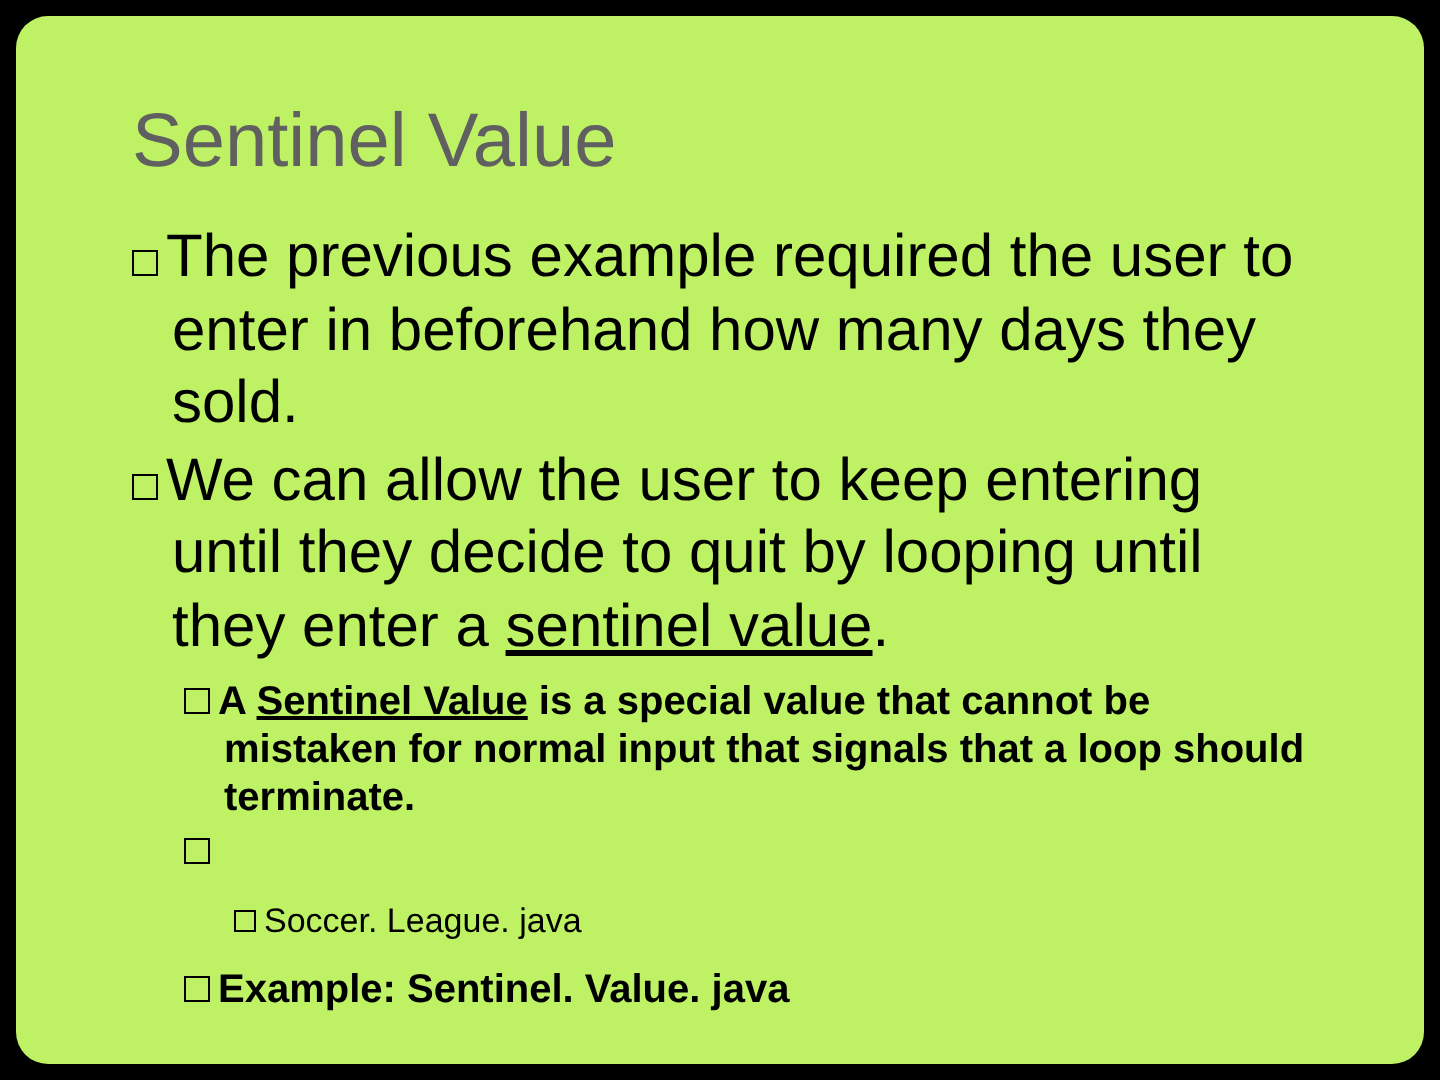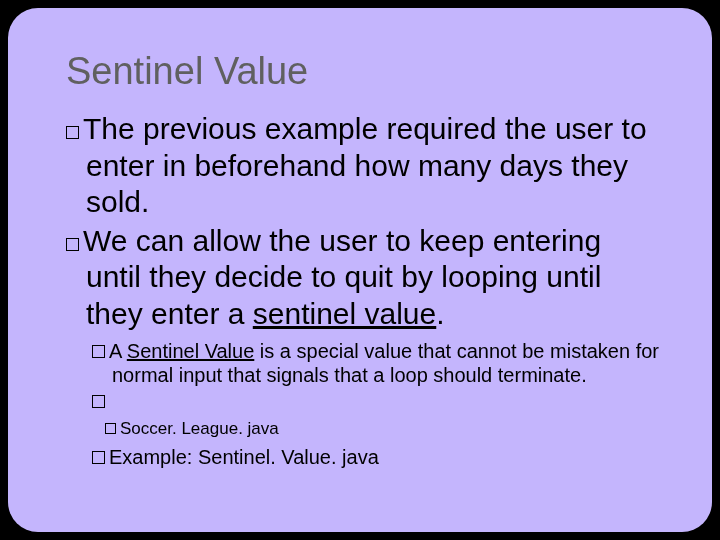--- a/index.html
+++ b/index.html
@@ -10,22 +10,22 @@
     height: 540px;
     font-family: Arial, Helvetica, sans-serif;
     position: relative;
   }
   .slide {
     position: absolute;
     top: 8px;
     left: 8px;
     right: 8px;
     bottom: 8px;
-    background: #c4b5fd;
-    border-radius: 30px;
+    background: #bef264;
+    border-radius: 16px;
     padding: 42px 48px 30px 58px;
     box-sizing: border-box;
   }
   .title {
     font-size: 38px;
     color: #606060;
     font-weight: 400;
     margin: 0 0 18px 0;
     letter-spacing: 0px;
   }
@@ -41,31 +41,32 @@
     padding-left: 26px;
     margin-top: 6px;
   }
   .lvl2 {
     font-size: 20px;
     color: #000;
     line-height: 1.22;
     margin: 0 0 2px 0;
     padding-left: 20px;
     text-indent: -20px;
+    font-weight: bold;
   }
   .lvl3-wrap {
     padding-left: 26px;
     margin-top: 4px;
     margin-bottom: 6px;
   }
   .lvl3 {
     font-size: 17px;
     color: #000;
     line-height: 1.25;
-    margin: 0;
+    margin: 12px;
     padding-left: 5px;
     text-indent: -18px;
   }
   .box {
     display: inline-block;
     width: 11px;
     height: 11px;
     border: 1.5px solid #000;
     margin-right: 4px;
     vertical-align: baseline;

